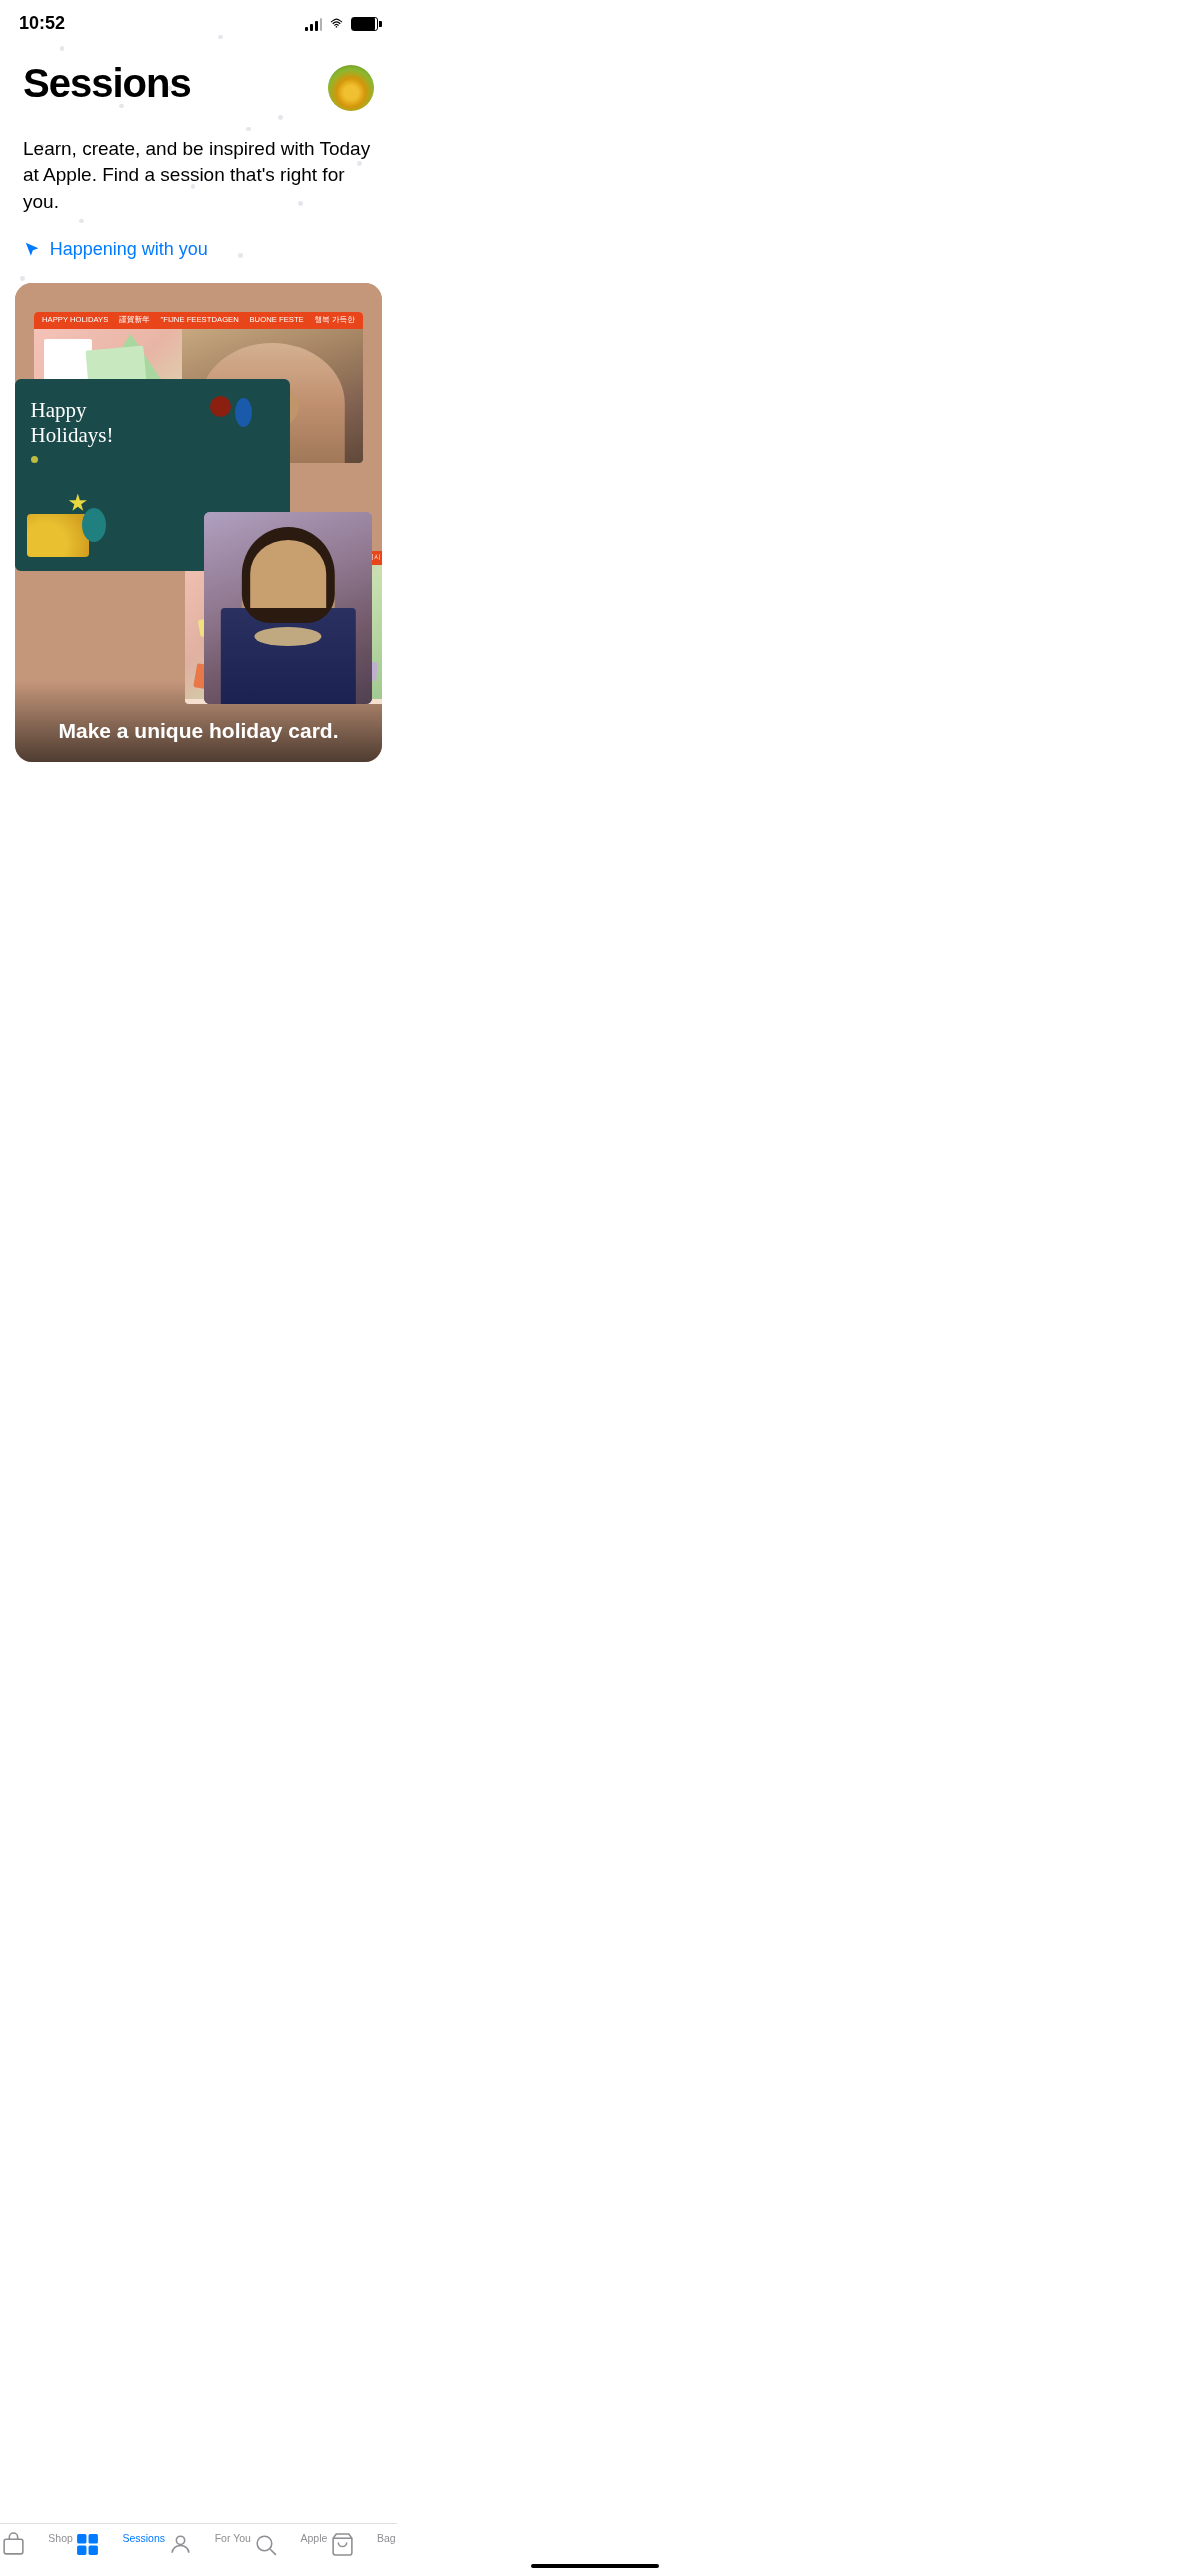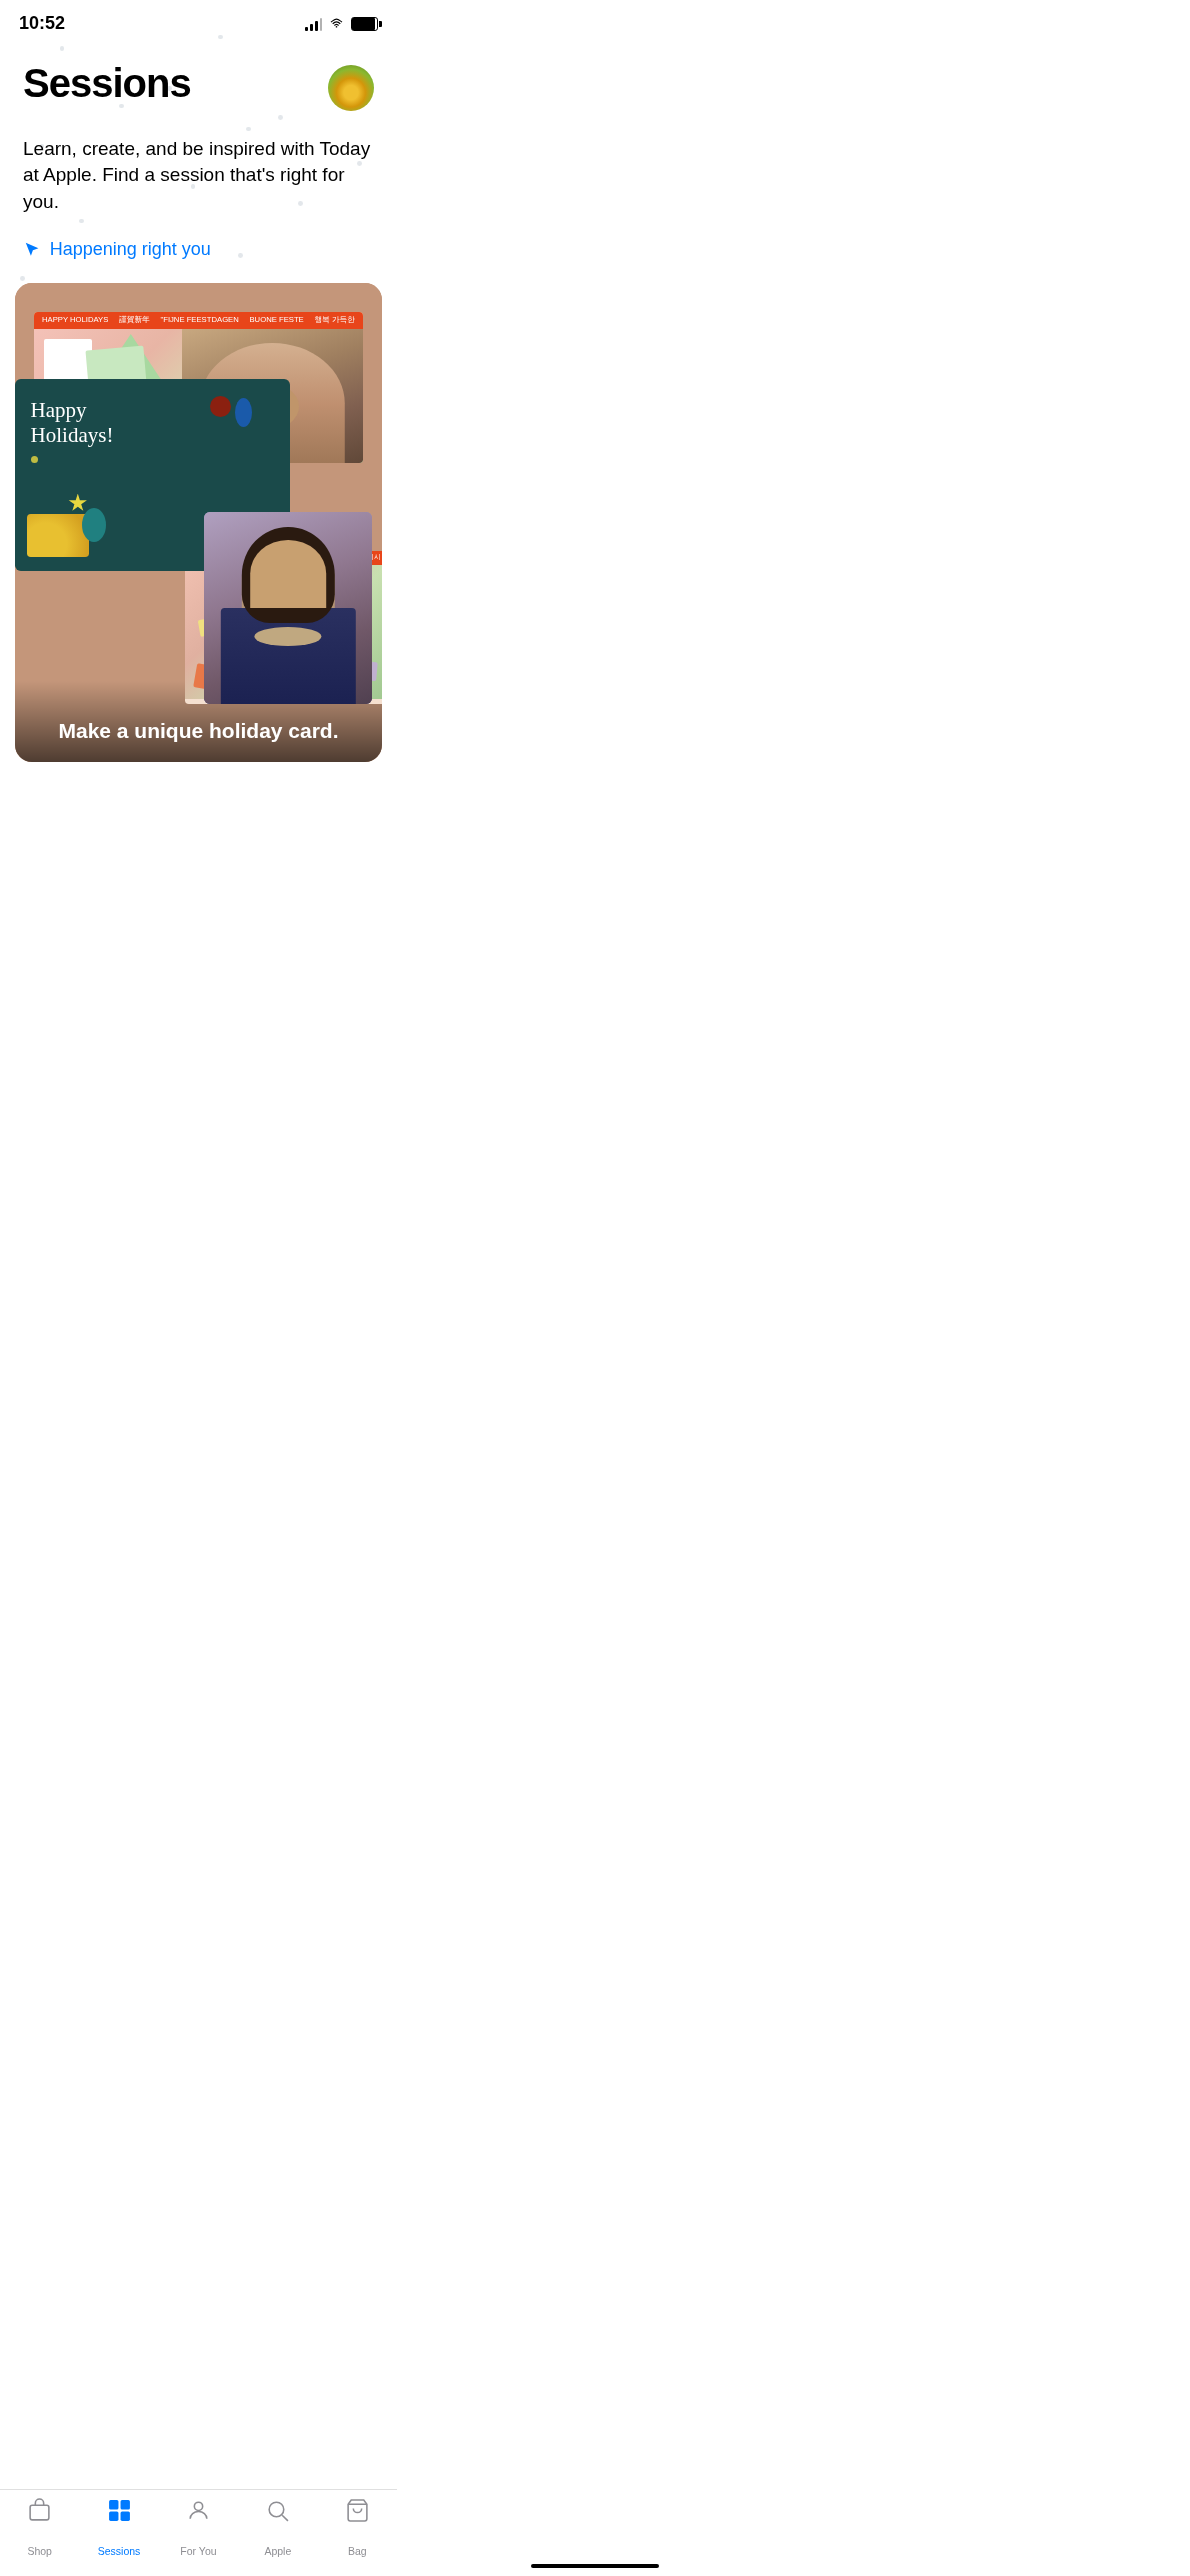--- a/index.html
+++ b/index.html
@@ -276,22 +276,21 @@
       border-top: 1px solid #e0e0e0;
       display: flex;
       justify-content: space-around;
       align-items: center;
       padding: 7.7px 0 19px;
       z-index: 100;
     }
 
     .tab-item {
       display: flex;
-      flex-direction: column;
-      align-items: center;
+      flex-direction: row;
       gap: 22px;
       cursor: pointer;
       min-width: 58px;
     }
 
     .tab-label {
       font-size: 10.5px;
       color: #8e8e93;
     }
 
@@ -366,21 +365,21 @@
 </div>
 
 <div class="description">
   <p class="description-text">Learn, create, and be inspired with Today at Apple. Find a session that's right for you.</p>
 </div>
 
 <div class="location-link">
   <svg width="19" height="19" viewBox="0 0 24 24" fill="#007AFF">
     <path d="M3.5 3.5l16 7-7 2.5L10 20l-6.5-16.5z"></path>
   </svg>
-  <span class="location-text">Happening right you</span>
+  <span class="location-text">Happening with you</span>
 </div>
 
 <div class="card-scroll-area">
   <div class="featured-card">
     <div class="card-image-area">
 
       <div style="position:absolute; top:29px; left:19px; right:19px; z-index:2;">
         <div class="top-card">
           <div class="top-card-header">
             <span>HAPPY HOLIDAYS</span>

